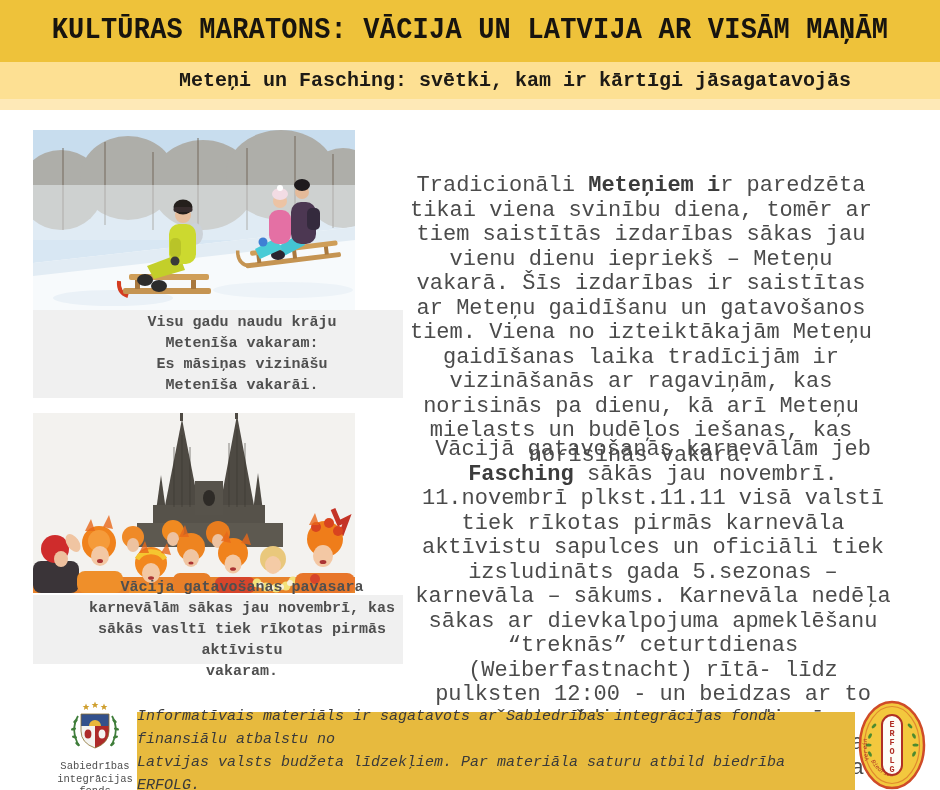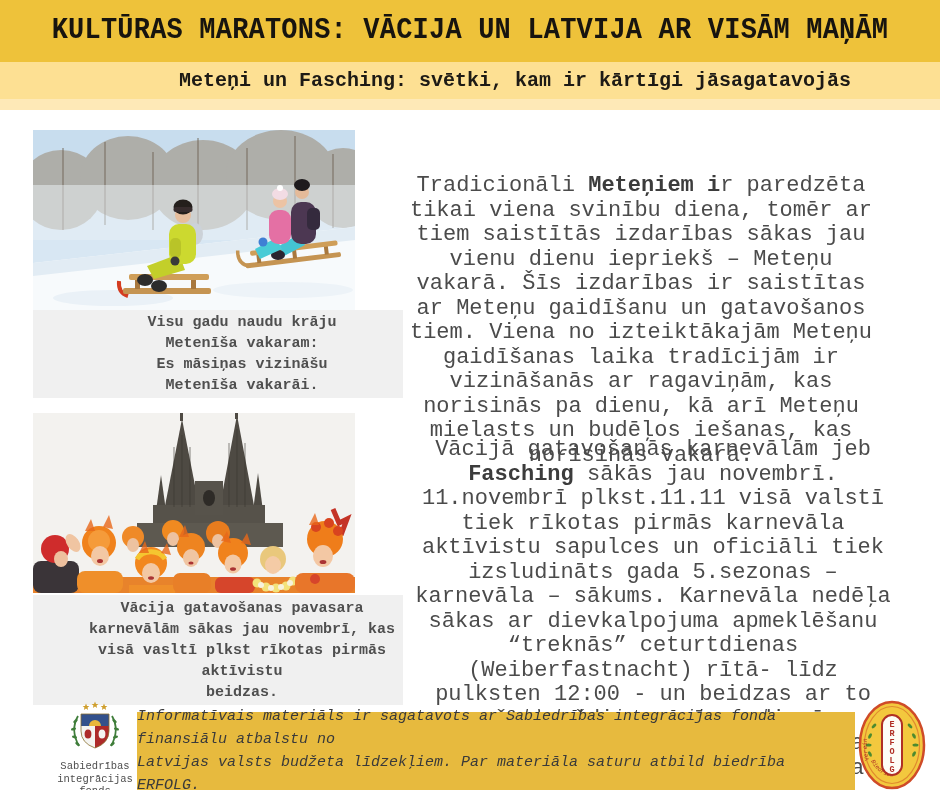--- a/index.html
+++ b/index.html
@@ -15,21 +15,21 @@
                  display:flex;align-items:center;justify-content:center;padding-left:45px;}
   .subtitle-band h2{margin:0;font-size:20px;font-weight:700;color:#1d1a15;white-space:nowrap;}
   .subtitle-accent{position:absolute;top:99px;left:0;width:940px;height:11px;background:#fee9b7;}
 
   
   .photo{position:absolute;left:33px;width:322px;height:180px;margin:0;overflow:hidden;background:#dde;}
   #photo1{top:130px;} #photo2{top:413px;}
   .caption{position:absolute;left:33px;width:322px;background:#f0f0f0;display:flex;flex-direction:column;
            align-items:center;justify-content:center;text-align:center;
            font-size:15px;font-weight:700;line-height:21px;color:#4f4f4f;padding-left:48px;}
-  #caption1{top:310px;height:88px;} #caption2{top:595px;height:110px;}
+  #caption1{top:310px;height:88px;} #caption2{top:595px;height:69px;}
 
   
   .para{position:absolute;left:402px;width:532px;text-align:center;
         font-size:22px;line-height:24.5px;color:#4b4b4b;}
   .para .inner{width:478px;margin:0 auto;}
   .para strong{font-weight:700;color:#3c3c3c;}
   #para1{top:174px;} #para2{top:426px;}
 
   
   #sif-block{position:absolute;left:36px;top:701px;width:118px;text-align:center;}
@@ -214,22 +214,22 @@
           <polygon points="208,130 214,120 218,132"></polygon>
             <polygon points="276,112 282,100 286,112"></polygon>
         </g>
       </g>
     </svg>
   </figure>
 
   <div class="caption" id="caption2">
     <div>Vācija gatavošanas pavasara</div>
     <div>karnevālām sākas jau novembrī, kas</div>
-    <div>visā vasltī plkst rīkotas pirmās aktīvistu</div>
-    <div>beidzas.</div>
+    <div>sākās vasltī tiek rīkotas pirmās aktīvistu</div>
+    <div>vakaram.</div>
   </div>
 
   <div class="para" id="para1">
     <p class="inner" style="margin:0">
       <span>Tradicionāli </span><strong>Meteņiem i</strong><span>r paredzēta tikai viena svinību diena, tomēr ar tiem saistītās izdarības sākas jau vienu dienu iepriekš – Meteņu vakarā. Šīs izdarības ir saistītas ar Meteņu gaidīšanu un gatavošanos tiem. Viena no izteiktākajām Meteņu gaidīšanas laika tradīcijām ir vizināšanās ar ragaviņām, kas norisinās pa dienu, kā arī Meteņu mielasts un budēļos iešanas, kas norisinās vakarā.</span>
     </p>
   </div>
 
   <div class="para" id="para2">
     <p class="inner" style="margin:12px">

